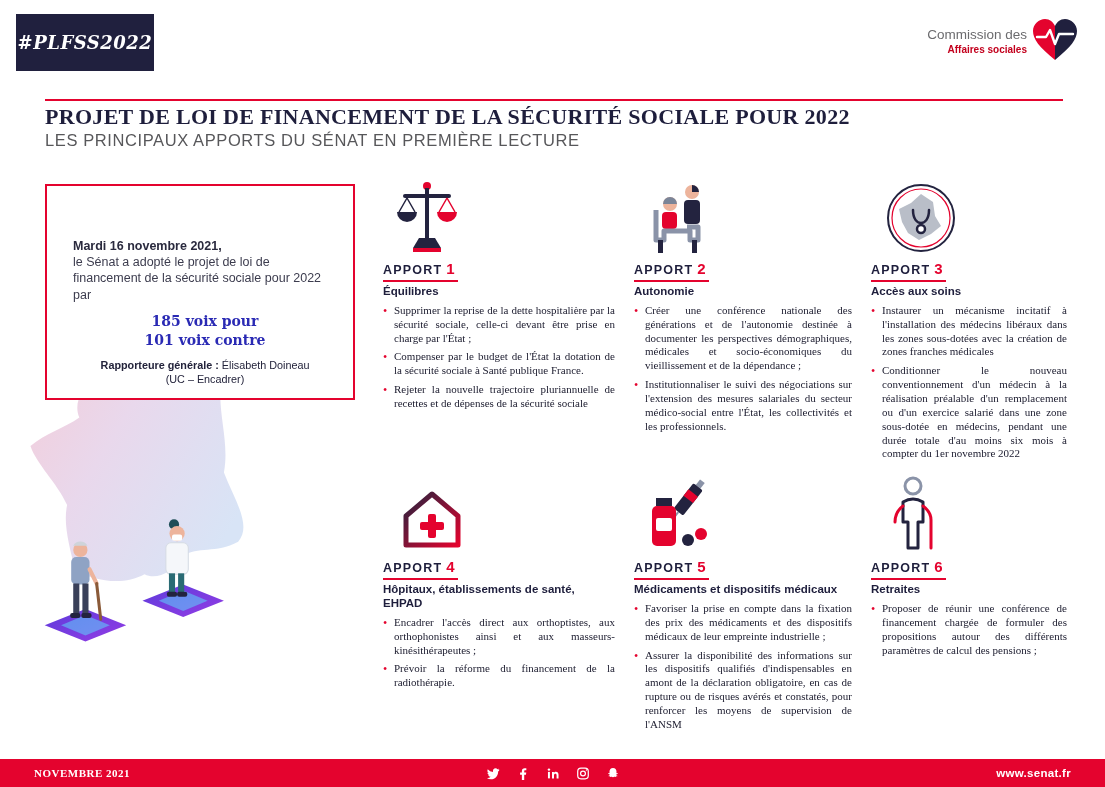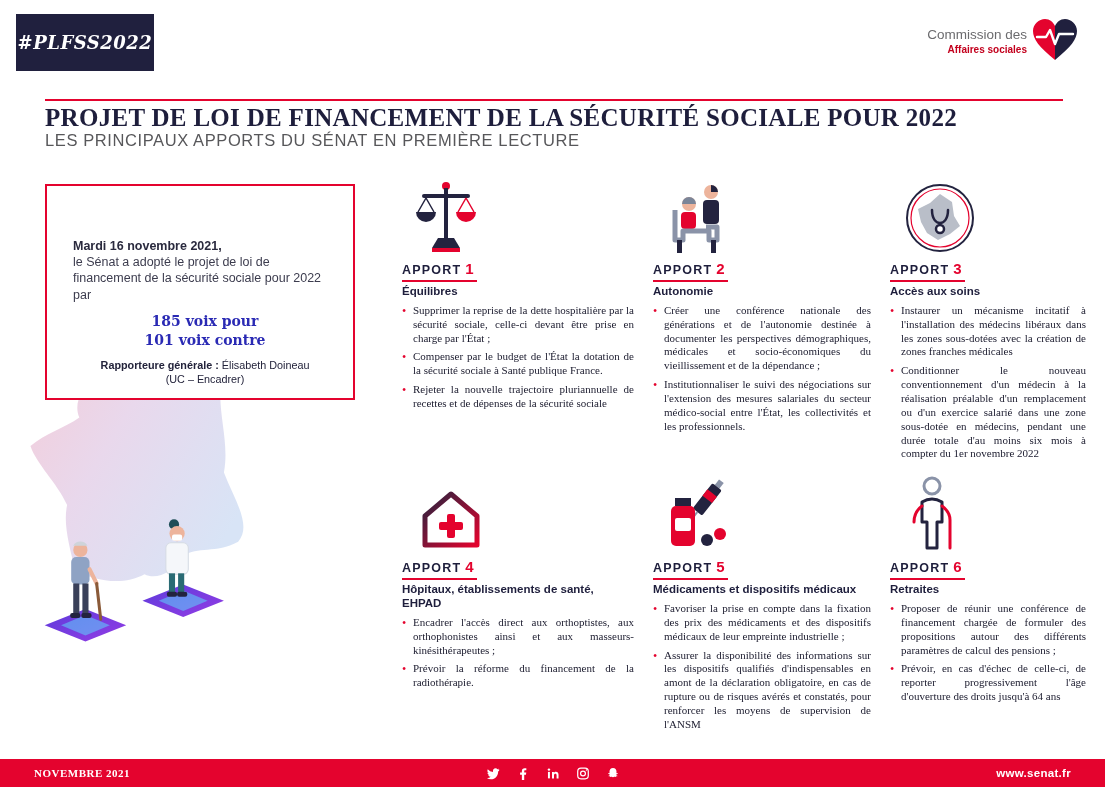--- a/index.html
+++ b/index.html
@@ -12,38 +12,38 @@
   .badge span{font-family:"DejaVu Serif",serif;font-style:italic;font-weight:bold;
               font-size:18px;color:#fff;letter-spacing:.5px;}
   .header-right{position:absolute;right:26px;top:18px;display:flex;align-items:center;gap:4px;}
   .commission{text-align:right;line-height:1.25;}
   .commission-l1{font-size:13.5px;color:#6b6b6e;}
   .commission-l2{font-size:10px;font-weight:bold;color:#c3001d;}
 
   
   .title-rule{position:absolute;left:45px;top:99px;width:1018px;height:1.5px;background:#e4032e;}
   .title{position:absolute;left:45px;top:104px;margin:0;font-family:"Liberation Serif",serif;
-         font-weight:bold;font-size:25px;letter-spacing:.3px;color:#1e1e3c;white-space:nowrap;}
+         font-weight:bold;font-size:22px;letter-spacing:.3px;color:#1e1e3c;white-space:nowrap;}
   .subtitle{position:absolute;left:45px;top:131px;font-size:16.5px;letter-spacing:.6px;color:#57575a;}
 
   
   .vote-box{position:absolute;left:45px;top:184px;width:310px;box-sizing:border-box;
             border:2.5px solid #e4032e;background:#fff;padding:13px 16px 12px 26px;z-index:3;}
   .vb-date{font-size:12.5px;font-weight:bold;color:#2a2a3e;margin-top:40px;}
   .vb-intro{font-size:12.5px;color:#3c3c4e;line-height:1.3;margin-top:1px;}
   .vb-votes{text-align:center;font-family:"DejaVu Serif",serif;font-weight:bold;
             font-size:14px;color:#2a2ab4;line-height:1.35;margin:9px 0 8px 0;}
   .vb-rapp{text-align:center;font-size:10.8px;color:#23233b;line-height:1.3;}
   .vb-rapp .b{font-weight:bold;}
   .vb-rapp2{text-align:center;font-size:10.8px;color:#23233b;line-height:1.3;}
 
   .map{position:absolute;left:22px;top:332px;width:245px;height:336px;z-index:1;}
 
   
-  .apports{position:absolute;left:402px;top:176px;width:684px;display:grid;
+  .apports{position:absolute;left:383px;top:176px;width:684px;display:grid;
            grid-template-columns:232px 218px 196px;column-gap:19px;row-gap:8px;z-index:2;}
   .icon-wrap{height:78px;display:flex;align-items:flex-end;padding-left:14px;margin-bottom:6px;}
   .apport-head{display:inline-block;border-bottom:2.5px solid #e4032e;padding:0 3px 2px 0;}
   .aw{font-size:12.5px;font-weight:bold;letter-spacing:1.2px;color:#1e1e3c;}
   .an{font-size:15px;font-weight:bold;color:#e4032e;margin-left:4px;}
   .apport-title{font-size:11.5px;font-weight:bold;color:#1e1e3c;margin-top:3px;line-height:1.2;}
   .bullets{list-style:none;margin:5px 0 0 0;padding:0;}
   .bullets li{position:relative;padding-left:11px;margin-bottom:5px;text-align:justify;
               font-family:"Liberation Serif",serif;font-size:11px;line-height:1.26;color:#1b1b2e;}
   .bullets li::before{content:"\2022";position:absolute;left:0;top:0;color:#e4032e;font-size:12px;}
@@ -261,21 +261,20 @@
           <circle cx="28" cy="10" r="8" fill="none" stroke="#8a93a8" stroke-width="3"></circle>
           <path d="M18 26 q10 -6 20 0 v20 h-5 v26 h-10 v-26 h-5 Z" fill="none" stroke="#23233f" stroke-width="3" stroke-linejoin="round"></path>
           <path d="M18 30 q-8 6 -8 16" stroke="#e4032e" stroke-width="3" fill="none" stroke-linecap="round"></path>
           <path d="M38 30 q8 6 8 14 v28" stroke="#e4032e" stroke-width="3" fill="none" stroke-linecap="round"></path>
         </svg>
       </div>
       <div class="apport-head"><span class="aw">APPORT</span><span class="an">6</span></div>
       <div class="apport-title">Retraites</div>
       <ul class="bullets">
         <li>Proposer de réunir une conférence de financement chargée de formuler des propositions autour des différents paramètres de calcul des pensions ;</li>
-        <li>Prévoir, en cas d'échec de celle-ci, de reporter progressivement l'âge d'ouverture des droits jusqu'à 64 ans</li>
       </ul>
     </section>
 
   </div>
 
   <footer class="footer">
     <div class="f-left">NOVEMBRE 2021</div>
     <div class="f-social">
       <span class="soc">
         <svg viewBox="0 0 16 16" width="13" height="13" fill="#fff">

